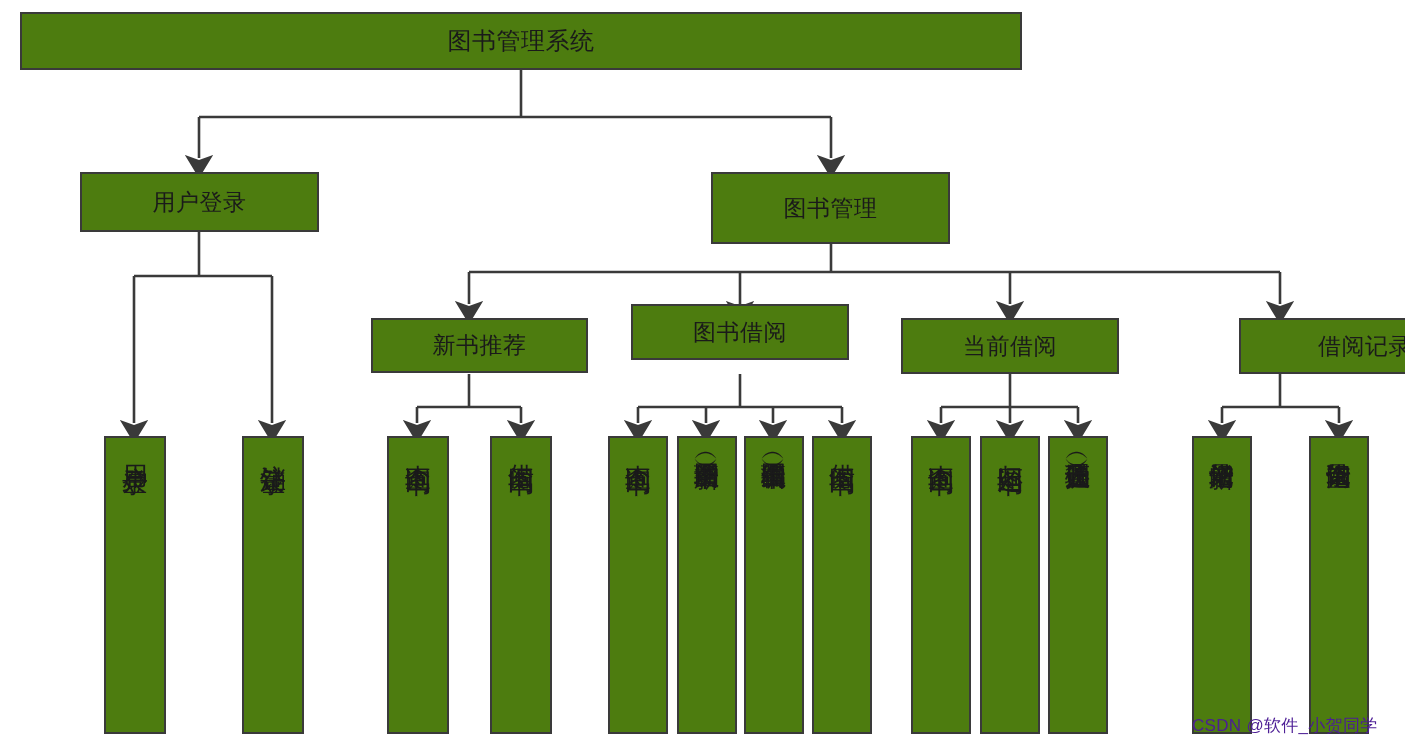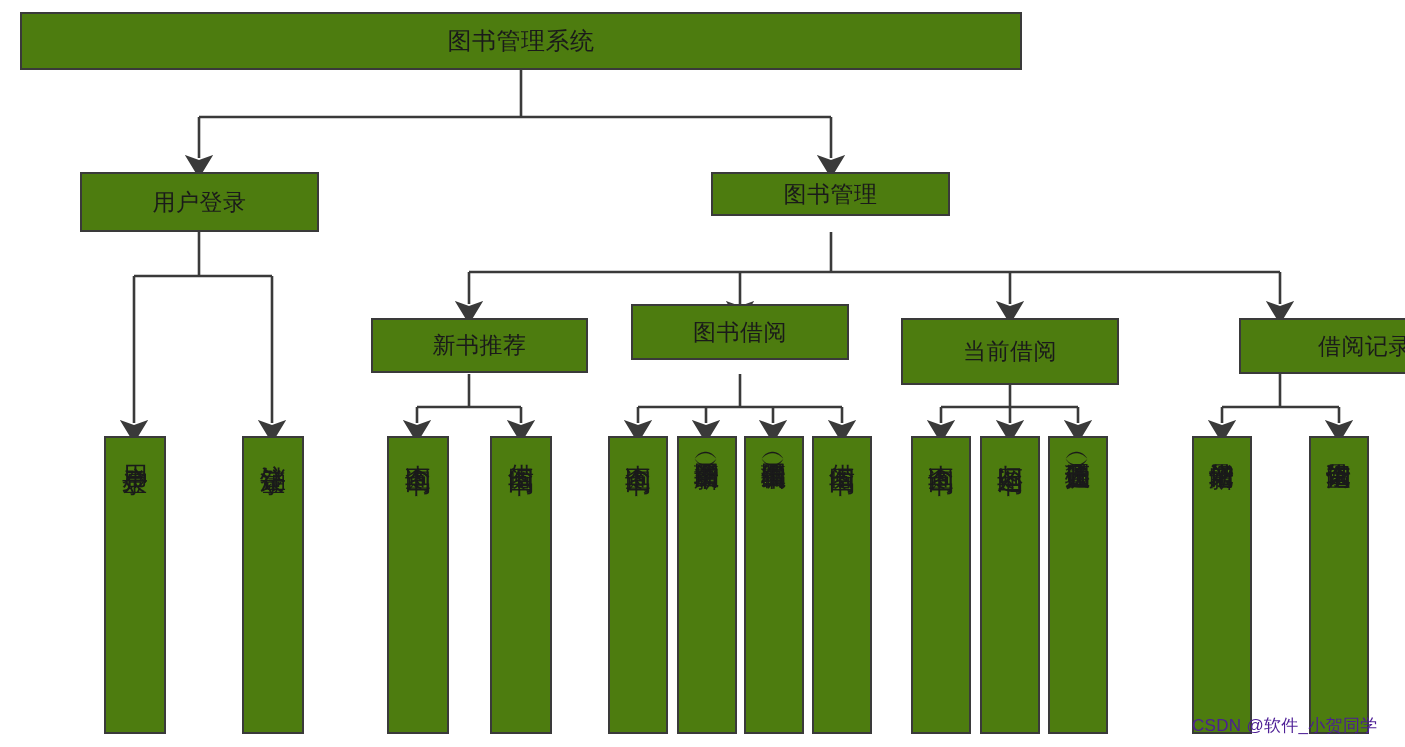--- a/index.html
+++ b/index.html
@@ -133,33 +133,33 @@
   </svg>
 
   <div class="node h" id="n-root" style="left:20px; top:12px; width:1002px; height:58px;">
     <span class="node-label">图书管理系统</span>
   </div>
 
   <div class="node h" style="left:80px; top:172px; width:239px; height:60px;">
     <span class="node-label">用户登录</span>
   </div>
 
-  <div class="node h" style="left:711px; top:172px; width:239px; height:44px;">
+  <div class="node h" style="left:711px; top:172px; width:239px; height:72px;">
     <span class="node-label">图书管理</span>
   </div>
 
   <div class="node h" style="left:371px; top:318px; width:217px; height:55px;">
     <span class="node-label">新书推荐</span>
   </div>
 
   <div class="node h" style="left:631px; top:304px; width:218px; height:56px;">
     <span class="node-label">图书借阅</span>
   </div>
 
-  <div class="node h" style="left:901px; top:318px; width:218px; height:67px;">
+  <div class="node h" style="left:901px; top:318px; width:218px; height:56px;">
     <span class="node-label">当前借阅</span>
   </div>
 
   <div class="node h" style="left:1239px; top:318px; width:252px; height:56px;">
     <span class="node-label">借阅记录</span>
   </div>
 
   <div class="node v" style="left:104px; top:436px; width:62px; height:298px;">
     <span class="node-label">用户登录</span>
   </div>

